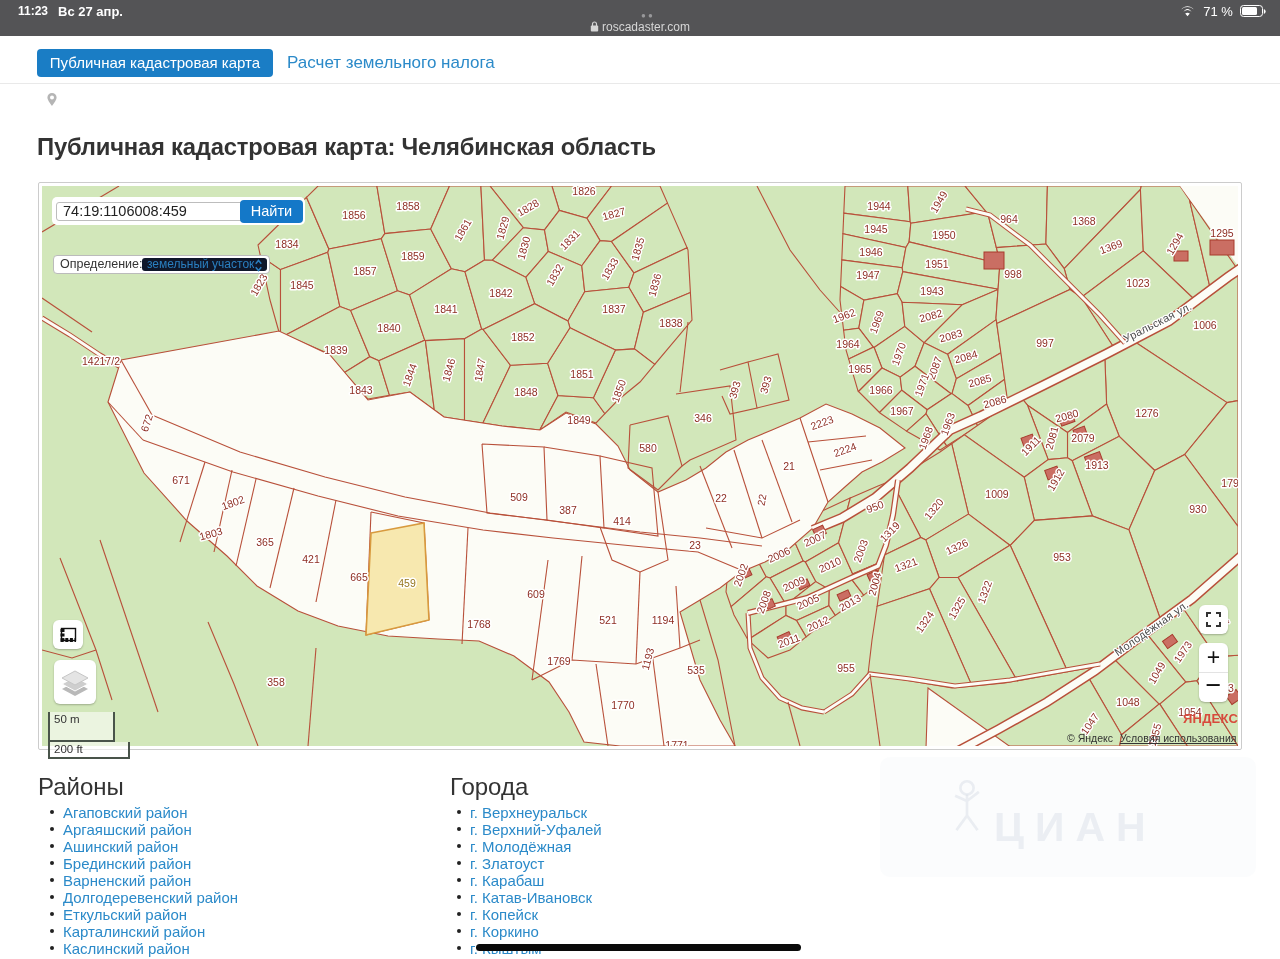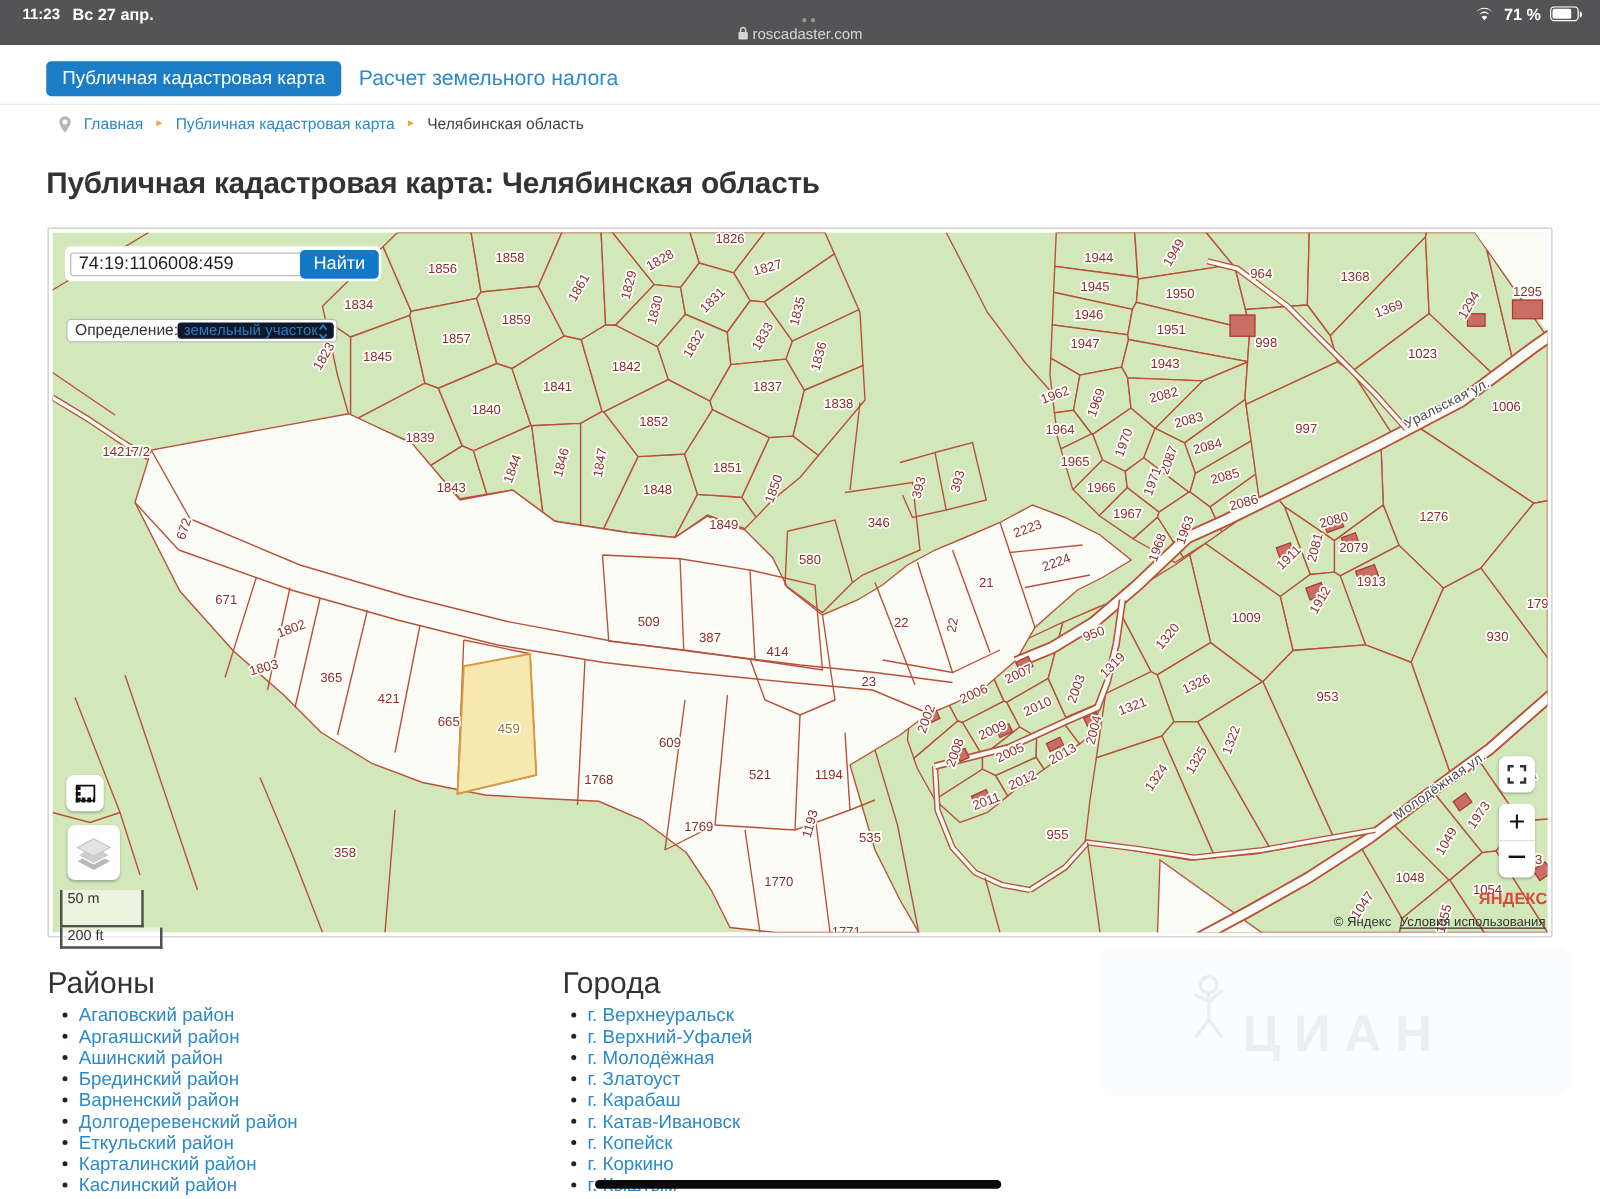--- a/index.html
+++ b/index.html
@@ -2,21 +2,21 @@
 <html lang="ru"><head><meta charset="utf-8">
 <title>Публичная кадастровая карта: Челябинская область</title>
 <style>
 *{margin:0;padding:0;box-sizing:border-box}
 html,body{width:1280px;height:959px;overflow:hidden;background:#fff;
  font-family:"Liberation Sans",sans-serif}
 .sbar{position:absolute;left:0;top:0;width:1280px;height:36px;background:#545456;color:#fff}
 .sbar .time{position:absolute;left:18px;top:4px;font-size:12px;font-weight:bold}
 .sbar .date{position:absolute;left:56px;top:4px;font-size:13px;font-weight:bold}
 .sbar .url{position:absolute;left:0;right:0;top:20px;text-align:center;font-size:12px;color:#d6d6d6}
-.sbar .right{position:absolute;right:14px;top:4px;font-size:13px;font-weight:bold}
+.sbar .right{position:absolute;right:14px;top:4px;font-size:13px;font-weight:normal}
 .tabs{position:absolute;left:0;top:36px;width:1280px;height:48px;background:#fff;border-bottom:1px solid #e9e9e9}
 .tab1{position:absolute;left:37px;top:13px;width:236px;height:28px;background:#1a7dc5;color:#fff;
  border-radius:4px;font-size:15px;text-align:center;line-height:28px}
 .tab2{position:absolute;left:287px;top:13px;font-size:17px;color:#2b8ac9;line-height:28px}
 .bc{position:absolute;left:0;top:92px;width:1280px;height:20px;font-size:12.5px;color:#444}
 .bc a{color:#2b8ac9;text-decoration:none}
 .bc .sep{color:#eda43b;font-size:8px;padding:0 9px;position:relative;top:-2px}
 h1{position:absolute;left:37px;top:133px;font-size:23.8px;color:#333;letter-spacing:-.2px}
 .mapbox{position:absolute;left:38px;top:182px;width:1204px;height:568px;border:1px solid #ccc;
  border-radius:2px;background:#fff;padding:3px}
@@ -73,21 +73,20 @@
 </div>
 <div class="tabs">
  <div class="tab1">Публичная кадастровая карта</div>
  <div class="tab2">Расчет земельного налога</div>
 </div>
 <div class="bc">
  <span style="position:absolute;left:46px;top:0px;color:#aaa">
  <svg width="12" height="15" viewBox="0 0 12 15">
         <path d="M6 1 a4.6 4.6 0 0 1 4.6 4.6 C10.6 8.6 6 14 6 14 S1.4 8.6 1.4 5.6 A4.6 4.6 0 0 1 6 1 Z M6 3.6 a2 2 0 1 0 0 4 a2 2 0 0 0 0-4Z" fill="#b5b5b5"></path>
       </svg></span>
- <span style="position:absolute;left:67px"><a href="#">Главная</a><span class="sep">►</span><a href="#">Публичная кадастровая карта</a><span class="sep">►</span>Челябинская область</span>
 </div>
 <h1>Публичная кадастровая карта: Челябинская область</h1>
 <div class="mapbox">
 <svg width="1196" height="560" viewBox="42 186 1196 560" style="display:block">
 <style>text{font-family:"Liberation Sans",sans-serif;font-size:10.5px;paint-order:stroke;stroke:#ffffff;stroke-width:3px;stroke-linejoin:round;text-anchor:middle}text.st{font-size:11px;fill:#4a4a4a;stroke-width:2.5px;letter-spacing:.3px}</style>
 <rect x="42" y="186" width="1196" height="560" fill="#d2e7ba"></rect>
 <polygon points="280.5,332.7 279.0,332.0 270.0,300.0 260.4,255.9 280.5,269.6" fill="#d2e7ba" stroke="#b8503a" stroke-width="1.1"></polygon>
 <polygon points="327.8,252.3 280.5,269.6 260.4,255.9 258.0,245.0 306.5,197.3 328.9,249.0" fill="#d2e7ba" stroke="#b8503a" stroke-width="1.1"></polygon>
 <polygon points="285.7,334.9 280.5,332.7 280.5,269.6 327.8,252.3 339.9,306.6" fill="#d2e7ba" stroke="#b8503a" stroke-width="1.1"></polygon>
 <polygon points="318.0,186.0 376.9,186.0 384.8,233.6 381.3,238.7 328.9,249.0 306.5,197.3" fill="#d2e7ba" stroke="#b8503a" stroke-width="1.1"></polygon>

